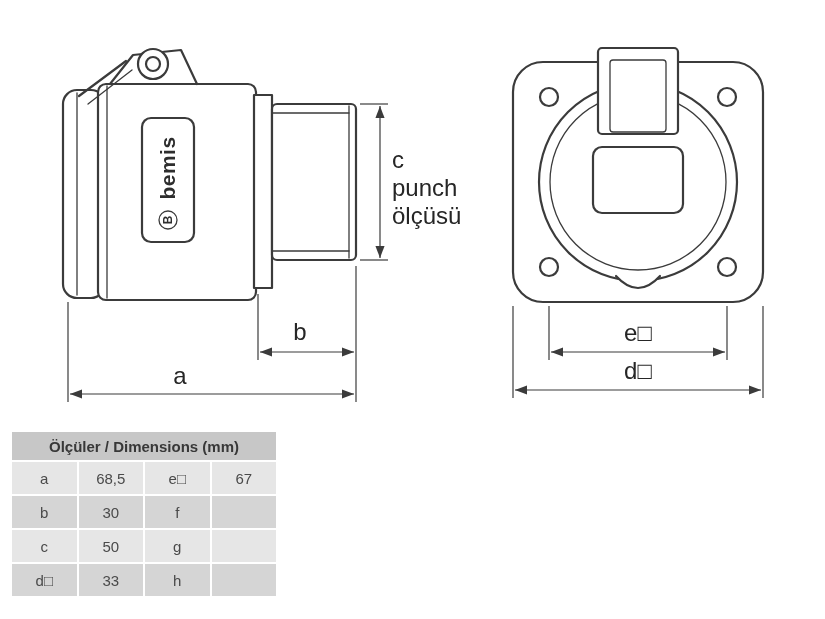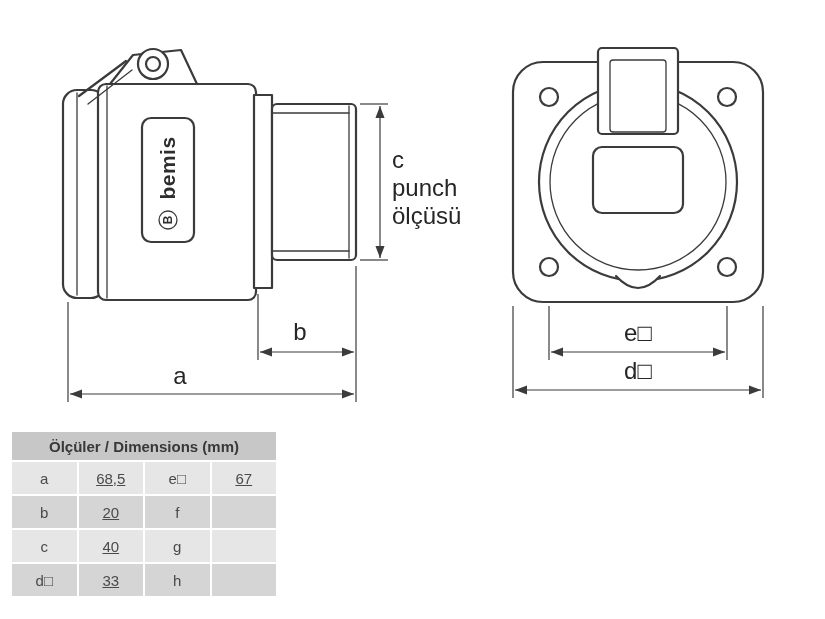--- a/index.html
+++ b/index.html
@@ -18,21 +18,21 @@
   .logo-b{font-family:"Liberation Sans",sans-serif;font-size:12px;font-weight:bold;fill:#2e2e2e;}
 
   
   .dims-wrap{position:absolute;left:10px;top:430px;width:268px;}
   table.dims{border-collapse:separate;border-spacing:2px;width:100%;background:#ffffff;table-layout:fixed;}
   .dims td{height:32px;text-align:center;font-size:15px;color:#4a4a4a;padding:0 14px;overflow:hidden;}
   .dims tr.hdr td{background:#c7c7c7;font-weight:bold;color:#383838;height:28px;}
   .dims tr.light td{background:#e6e6e6;}
   .dims tr.dark td{background:#d5d5d5;}
   .dims td.k{width:46px;}
-  .dims td.v{width:84px;text-decoration:underline;}
+  .dims td.v{width:84px;}
 </style>
 </head>
 <body>
 
 <div class="page">
 
   <svg width="825" height="428" viewBox="0 0 825 428">
     <defs>
       <marker id="arr" viewBox="0 0 10 10" refX="10" refY="5" markerWidth="10" markerHeight="10" orient="auto-start-reverse">
         <path d="M0,1.2 L10,5 L0,8.8 Z" fill="#3b3b3b"></path>
@@ -126,27 +126,27 @@
         <td colspan="4">Ölçüler / Dimensions (mm)</td>
       </tr>
       <tr class="light">
         <td class="k">a</td>
         <td class="v">68,5</td>
         <td class="k">e□</td>
         <td class="v">67</td>
       </tr>
       <tr class="dark">
         <td class="k">b</td>
-        <td class="v">20</td>
+        <td class="v">30</td>
         <td class="k">f</td>
         <td class="v"></td>
       </tr>
       <tr class="light">
         <td class="k">c</td>
-        <td class="v">40</td>
+        <td class="v">50</td>
         <td class="k">g</td>
         <td class="v"></td>
       </tr>
       <tr class="dark">
         <td class="k">d□</td>
         <td class="v">33</td>
         <td class="k">h</td>
         <td class="v"></td>
       </tr>
     </tbody>

